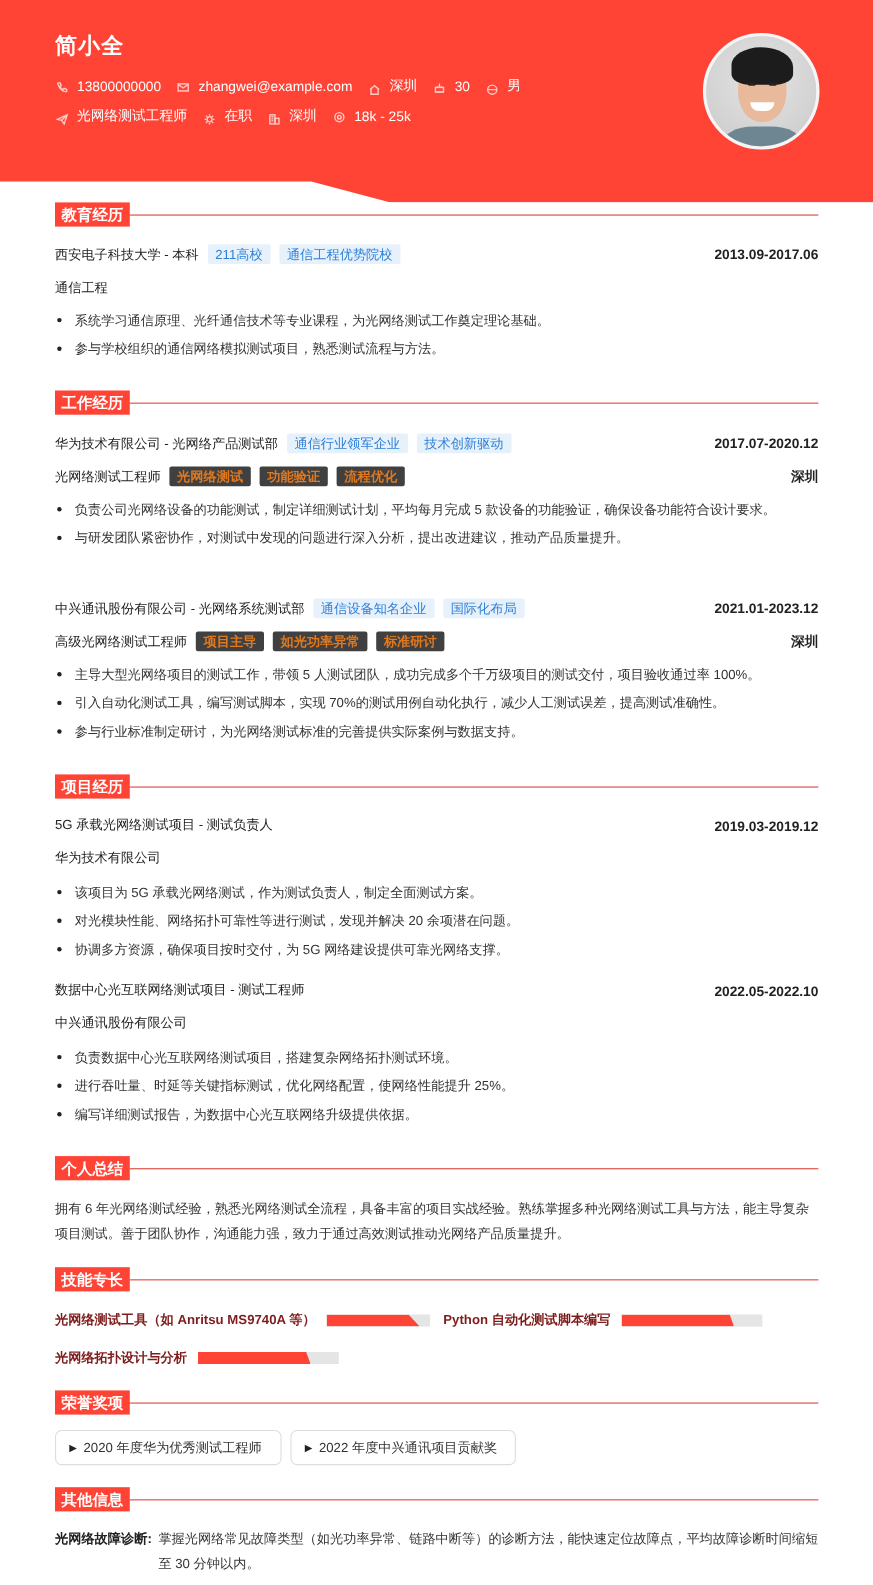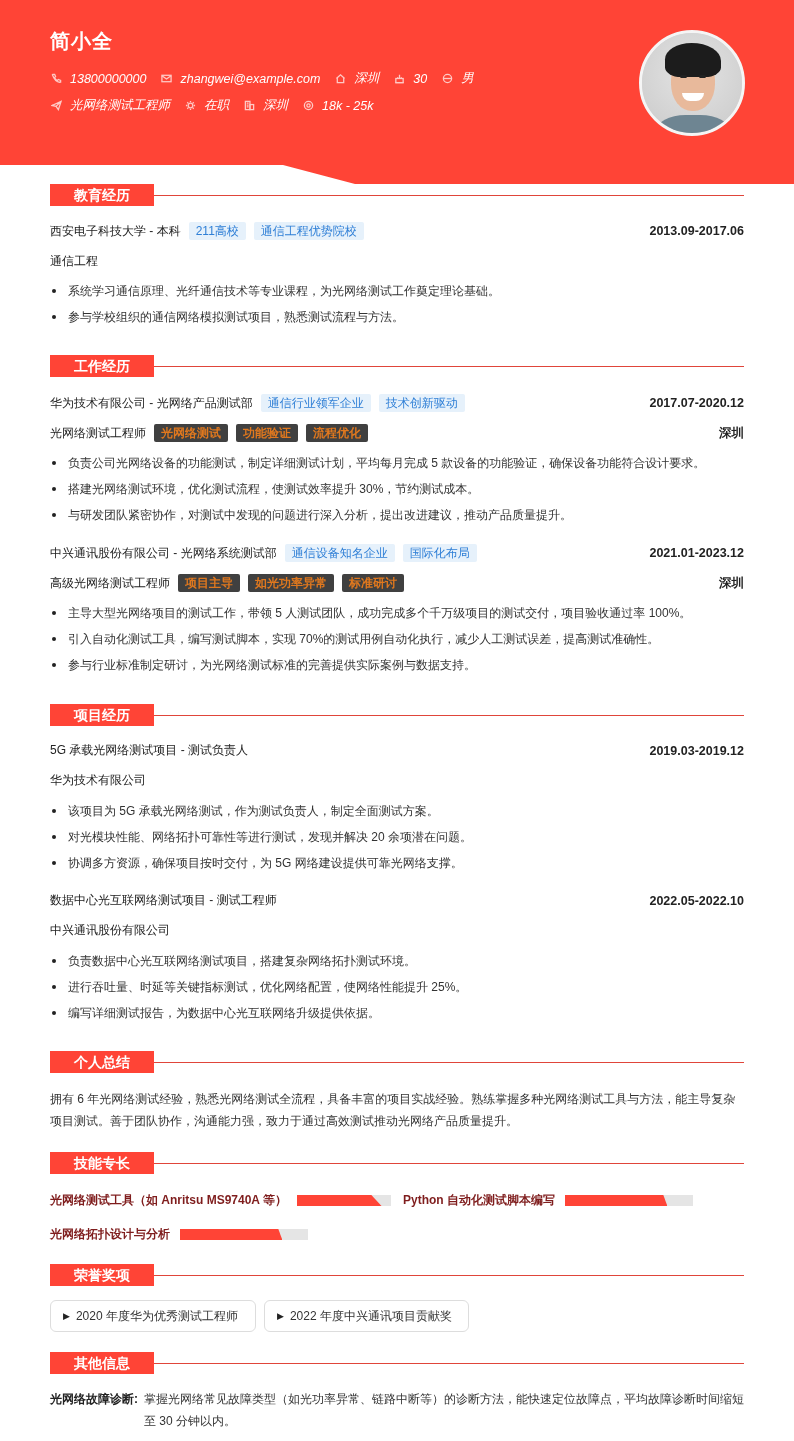--- a/index.html
+++ b/index.html
@@ -5,34 +5,34 @@
   * { box-sizing: border-box; margin: 0; padding: 0; }
   html, body { width: 794px; background: #fff; }
   body { font-family: "Liberation Sans", "DejaVu Sans", sans-serif; color: #222; font-size: 12px; position: relative; height: 1441px; overflow: hidden; }
 
   .header { position: absolute; left: 0; top: 0; width: 794px; height: 184px; background: #ff4436;
     clip-path: polygon(0 0, 100% 0, 100% 100%, 355px 100%, 283px 165px, 0 165px); }
   .name { position: absolute; left: 50px; top: 28px; font-size: 20px; font-weight: bold; color: #fff; letter-spacing: 1px; }
   .info-row { position: absolute; left: 50px; display: flex; align-items: center; color: #fff; font-size: 12.5px; }
   .info-row.r1 { top: 70px; }
   .info-row.r2 { top: 97px; }
-  .info-item { display: flex; align-items: center; margin-right: 14px; font-style: italic; }
+  .info-item { display: flex; align-items: flex-end; margin-right: 14px; }
   .info-item .ic { width: 12px; height: 12px; margin-right: 8px; opacity: 0.85; display: inline-flex; align-items: center; justify-content: center; }
   .info-item .ic svg { width: 11px; height: 11px; stroke: #ffe1de; fill: none; stroke-width: 1.4; }
 
   .avatar { position: absolute; left: 639px; top: 30px; width: 106px; height: 106px; border-radius: 50%; border: 3px solid #f5f5f5; background: #d6d6d6; overflow: hidden; }
   .avatar .bg { position: absolute; inset: 0; background: radial-gradient(circle at 50% 40%, #e4e4e4, #c9c9c9); }
   .avatar .hair { position: absolute; left: 23px; top: 10px; width: 56px; height: 34px; background: #1c1c1c; border-radius: 50% 55% 30% 30%; }
   .avatar .face { position: absolute; left: 29px; top: 22px; width: 44px; height: 56px; background: #e8b99b; border-radius: 45% 45% 48% 48%; }
   .avatar .smile { position: absolute; left: 40px; top: 60px; width: 22px; height: 8px; border-radius: 0 0 12px 12px; background: #fff; }
   .avatar .eye { position: absolute; top: 42px; width: 7px; height: 3px; background: #222; border-radius: 2px; }
   .avatar .shirt { position: absolute; left: 14px; top: 82px; width: 74px; height: 40px; background: #6e8592; border-radius: 40% 40% 0 0; }
 
   .section-title { position: absolute; left: 50px; display: flex; align-items: center; width: 694px; }
-  .section-title .lbl { background: #ff4436; color: #fff; font-size: 14px; padding: 2px 24px; line-height: 18px; font-weight: bold; white-space: nowrap; }
+  .section-title .lbl { background: #ff4436; color: #fff; font-size: 14px; padding: 2px 6px; line-height: 18px; font-weight: bold; white-space: nowrap; }
   .section-title .line { flex: 1; height: 1px; background: #e0453a; }
 
   .row { position: absolute; left: 50px; width: 694px; display: flex; align-items: center; justify-content: space-between; }
   .row .l { display: flex; align-items: center; }
   .bold { font-weight: normal; font-size: 12px; color: #222; }
   .date { font-weight: bold; font-size: 12.5px; color: #222; }
   .tag { font-size: 12px; padding: 1px 7px; line-height: 16px; margin-left: 8px; border-radius: 2px; text-align: center; }
   .tag.blue { background: #e6f1fb; color: #2f7fd6; }
   .tag.orange { background: #404040; color: #e0781e; font-weight: bold; }
 
@@ -191,21 +191,20 @@
   <div class="l">
     <span class="bold">光网络测试工程师</span>
     <span class="tag orange">光网络测试</span>
     <span class="tag orange">功能验证</span>
     <span class="tag orange">流程优化</span>
   </div>
   <span class="date">深圳</span>
 </div>
 <ul class="bullets" style="top:450px">
   <li>负责公司光网络设备的功能测试，制定详细测试计划，平均每月完成 5 款设备的功能验证，确保设备功能符合设计要求。</li>
-  <li>搭建光网络测试环境，优化测试流程，使测试效率提升 30%，节约测试成本。</li>
   <li>与研发团队紧密协作，对测试中发现的问题进行深入分析，提出改进建议，推动产品质量提升。</li>
 </ul>
 
 <div class="row" style="top:544px">
   <div class="l">
     <span class="bold">中兴通讯股份有限公司 - 光网络系统测试部</span>
     <span class="tag blue">通信设备知名企业</span>
     <span class="tag blue">国际化布局</span>
   </div>
   <span class="date">2021.01-2023.12</span>

